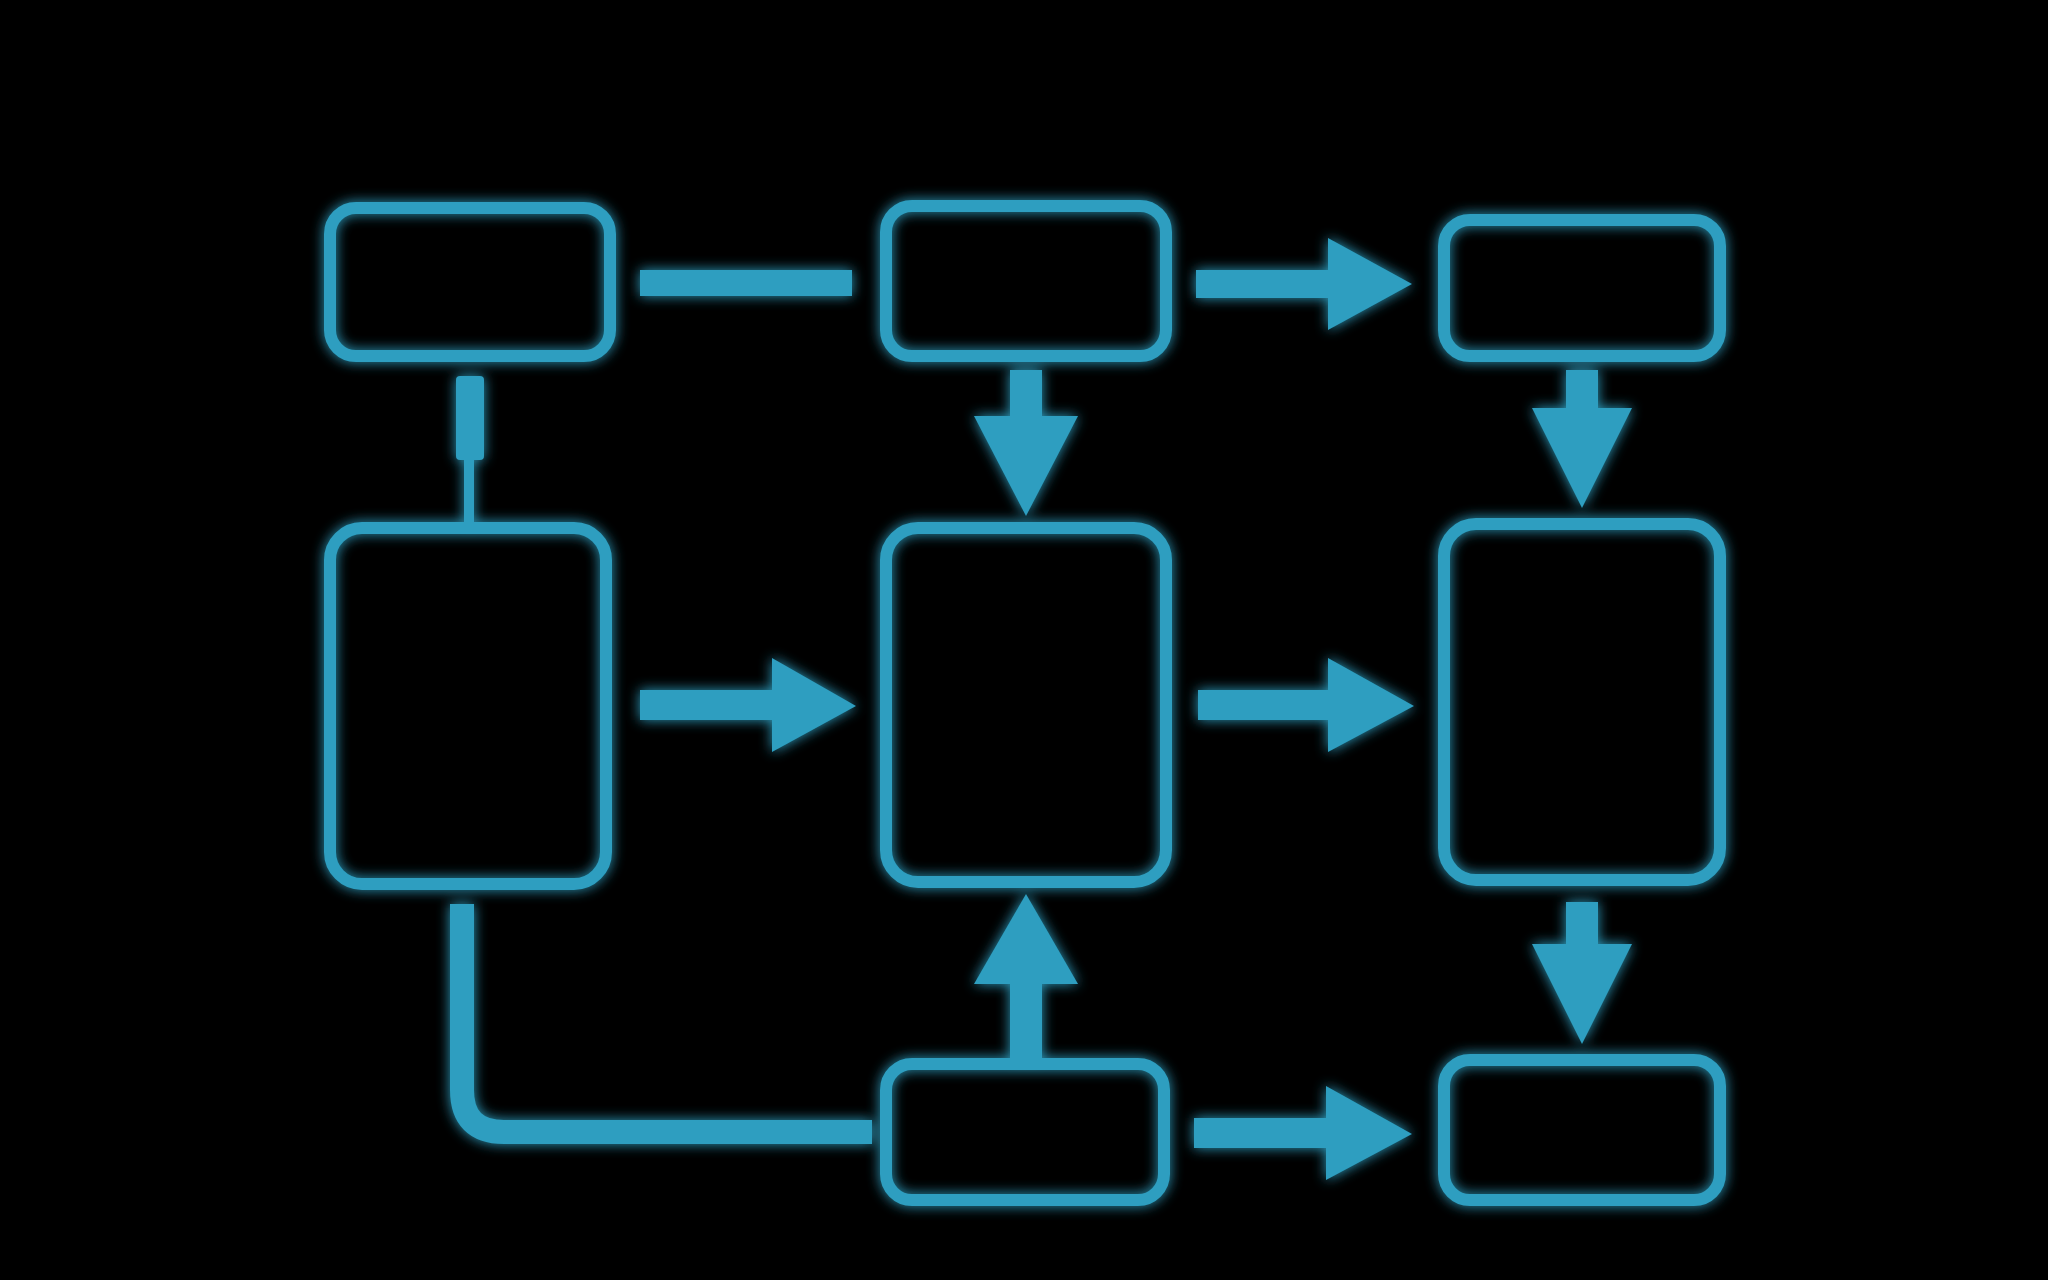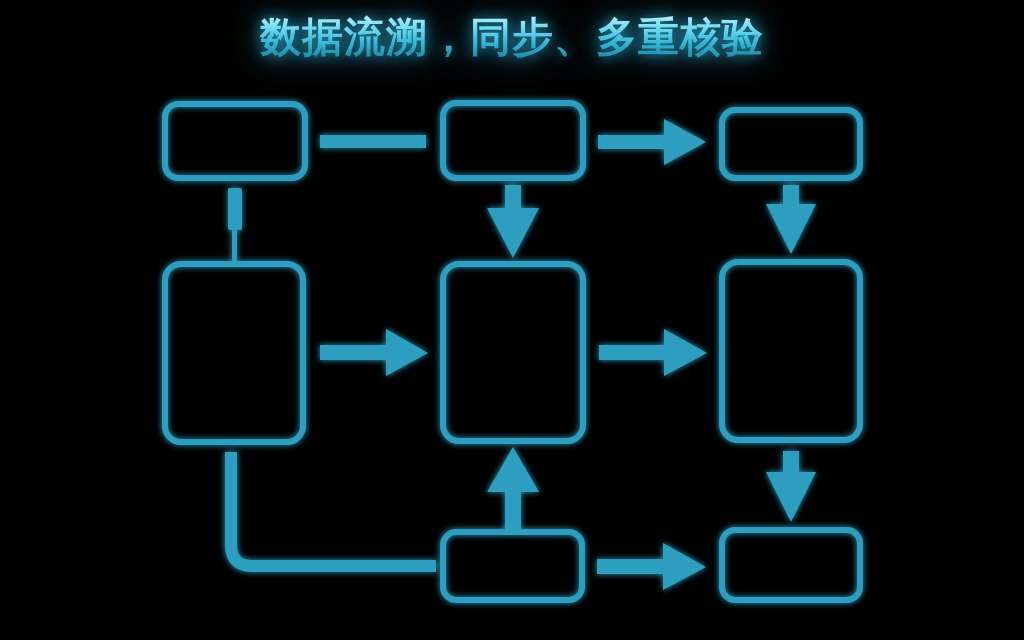--- a/index.html
+++ b/index.html
@@ -58,23 +58,20 @@
     stroke-width:12;
     stroke-linecap:butt;
   }
   #glow-layer { filter:url(#softGlow); }
 </style>
 </head>
 <body>
 
 <div id="stage">
 
-  <div id="title-wrap">
-    <h1 id="diagram-title">数据流溯，同步、多重核验</h1>
-  </div>
 
   <svg id="flow-svg" viewBox="0 0 1024 640">
     <defs>
       <filter id="softGlow" x="-30%" y="-30%" width="160%" height="160%">
         <feGaussianBlur stdDeviation="3.2" result="blur"></feGaussianBlur>
         <feMerge>
           <feMergeNode in="blur"></feMergeNode>
           <feMergeNode in="SourceGraphic"></feMergeNode>
         </feMerge>
       </filter>

